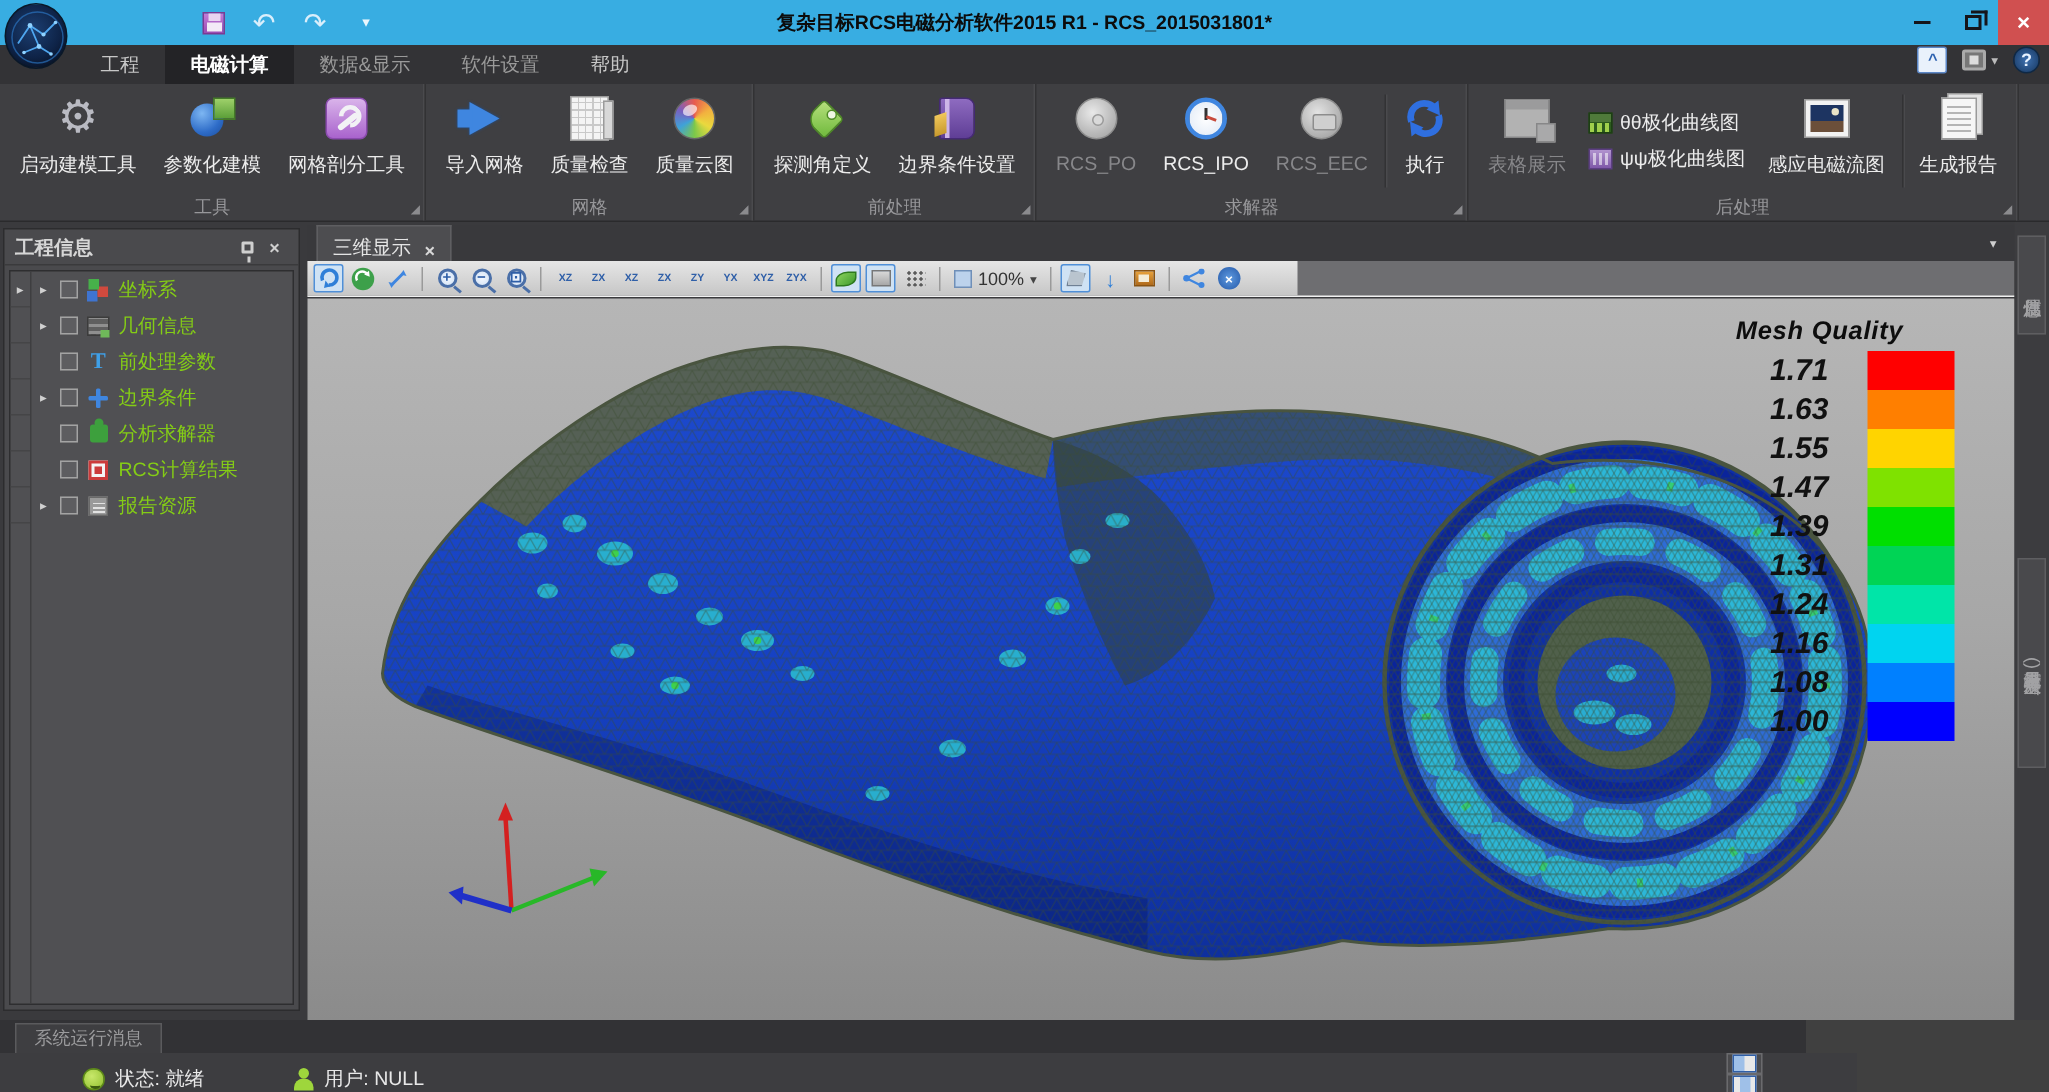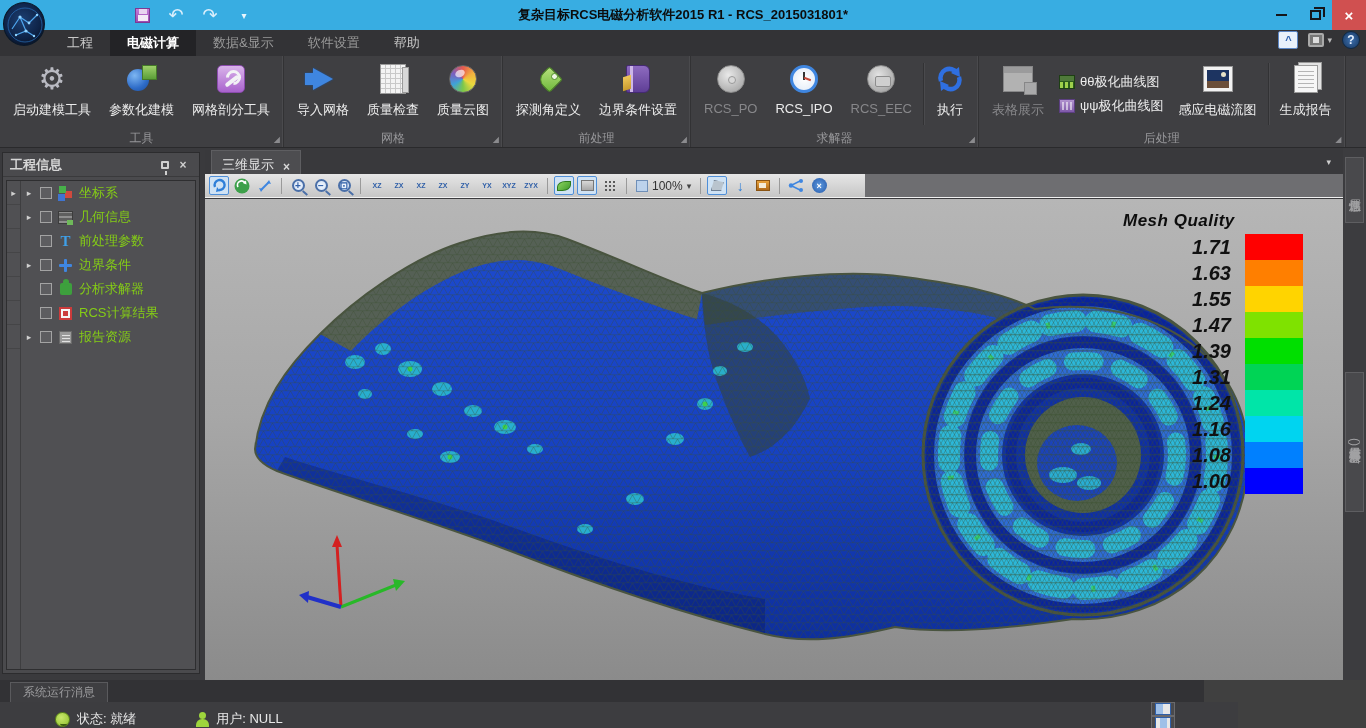--- a/index.html
+++ b/index.html
@@ -210,23 +210,23 @@
   .vt-closec { width:15px; height:15px; border-radius:50%; background:radial-gradient(#5e9ae0,#2458a8);
                color:#fff; font-size:9px; font-weight:bold; display:flex; align-items:center; justify-content:center; }
 
   .canvas { position:absolute; left:0; top:51px; width:1138px; height:481px;
             background:linear-gradient(180deg,#b6b6b6 0%,#a7a7a7 45%,#8b8b8b 100%); overflow:hidden; }
   .model-svg,.triad-svg { position:absolute; left:0; top:0; }
   .triad-svg { left:88px; top:328px; }
 
   
   .legend { position:absolute; right:40px; top:12px; width:180px; }
-  .lg-title { font-size:17px; font-weight:bold; font-style:italic; color:#0d0d0d; margin-bottom:3px;
+  .lg-title { font-size:17px; font-weight:bold; font-style:italic; color:#0d0d0d; text-align:center; margin-bottom:3px;
               letter-spacing:.5px; }
-  .lg-row { display:flex; align-items:center; justify-content:flex-end; height:26px; }
+  .lg-row { display:flex; align-items:center; justify-content:flex-end; height:26px;gap:12px; }
   .lg-val { width:70px; text-align:right; padding-right:14px; font-size:20px; font-weight:bold; font-style:italic;
             color:#111; line-height:1; }
   .lg-sw { width:58px; height:26px; }
 
   
   .right-strip { position:absolute; left:1343px; top:0; width:23px; height:532px; background:#3c3c3f; }
   .vert-tab { position:absolute; left:2px; width:19px; background:#49494c; border:1px solid #5e5e61;
               color:#a2a2a4; font-size:12px; display:flex; align-items:center; justify-content:center;
               writing-mode:vertical-rl; padding:6px 0; }
 

